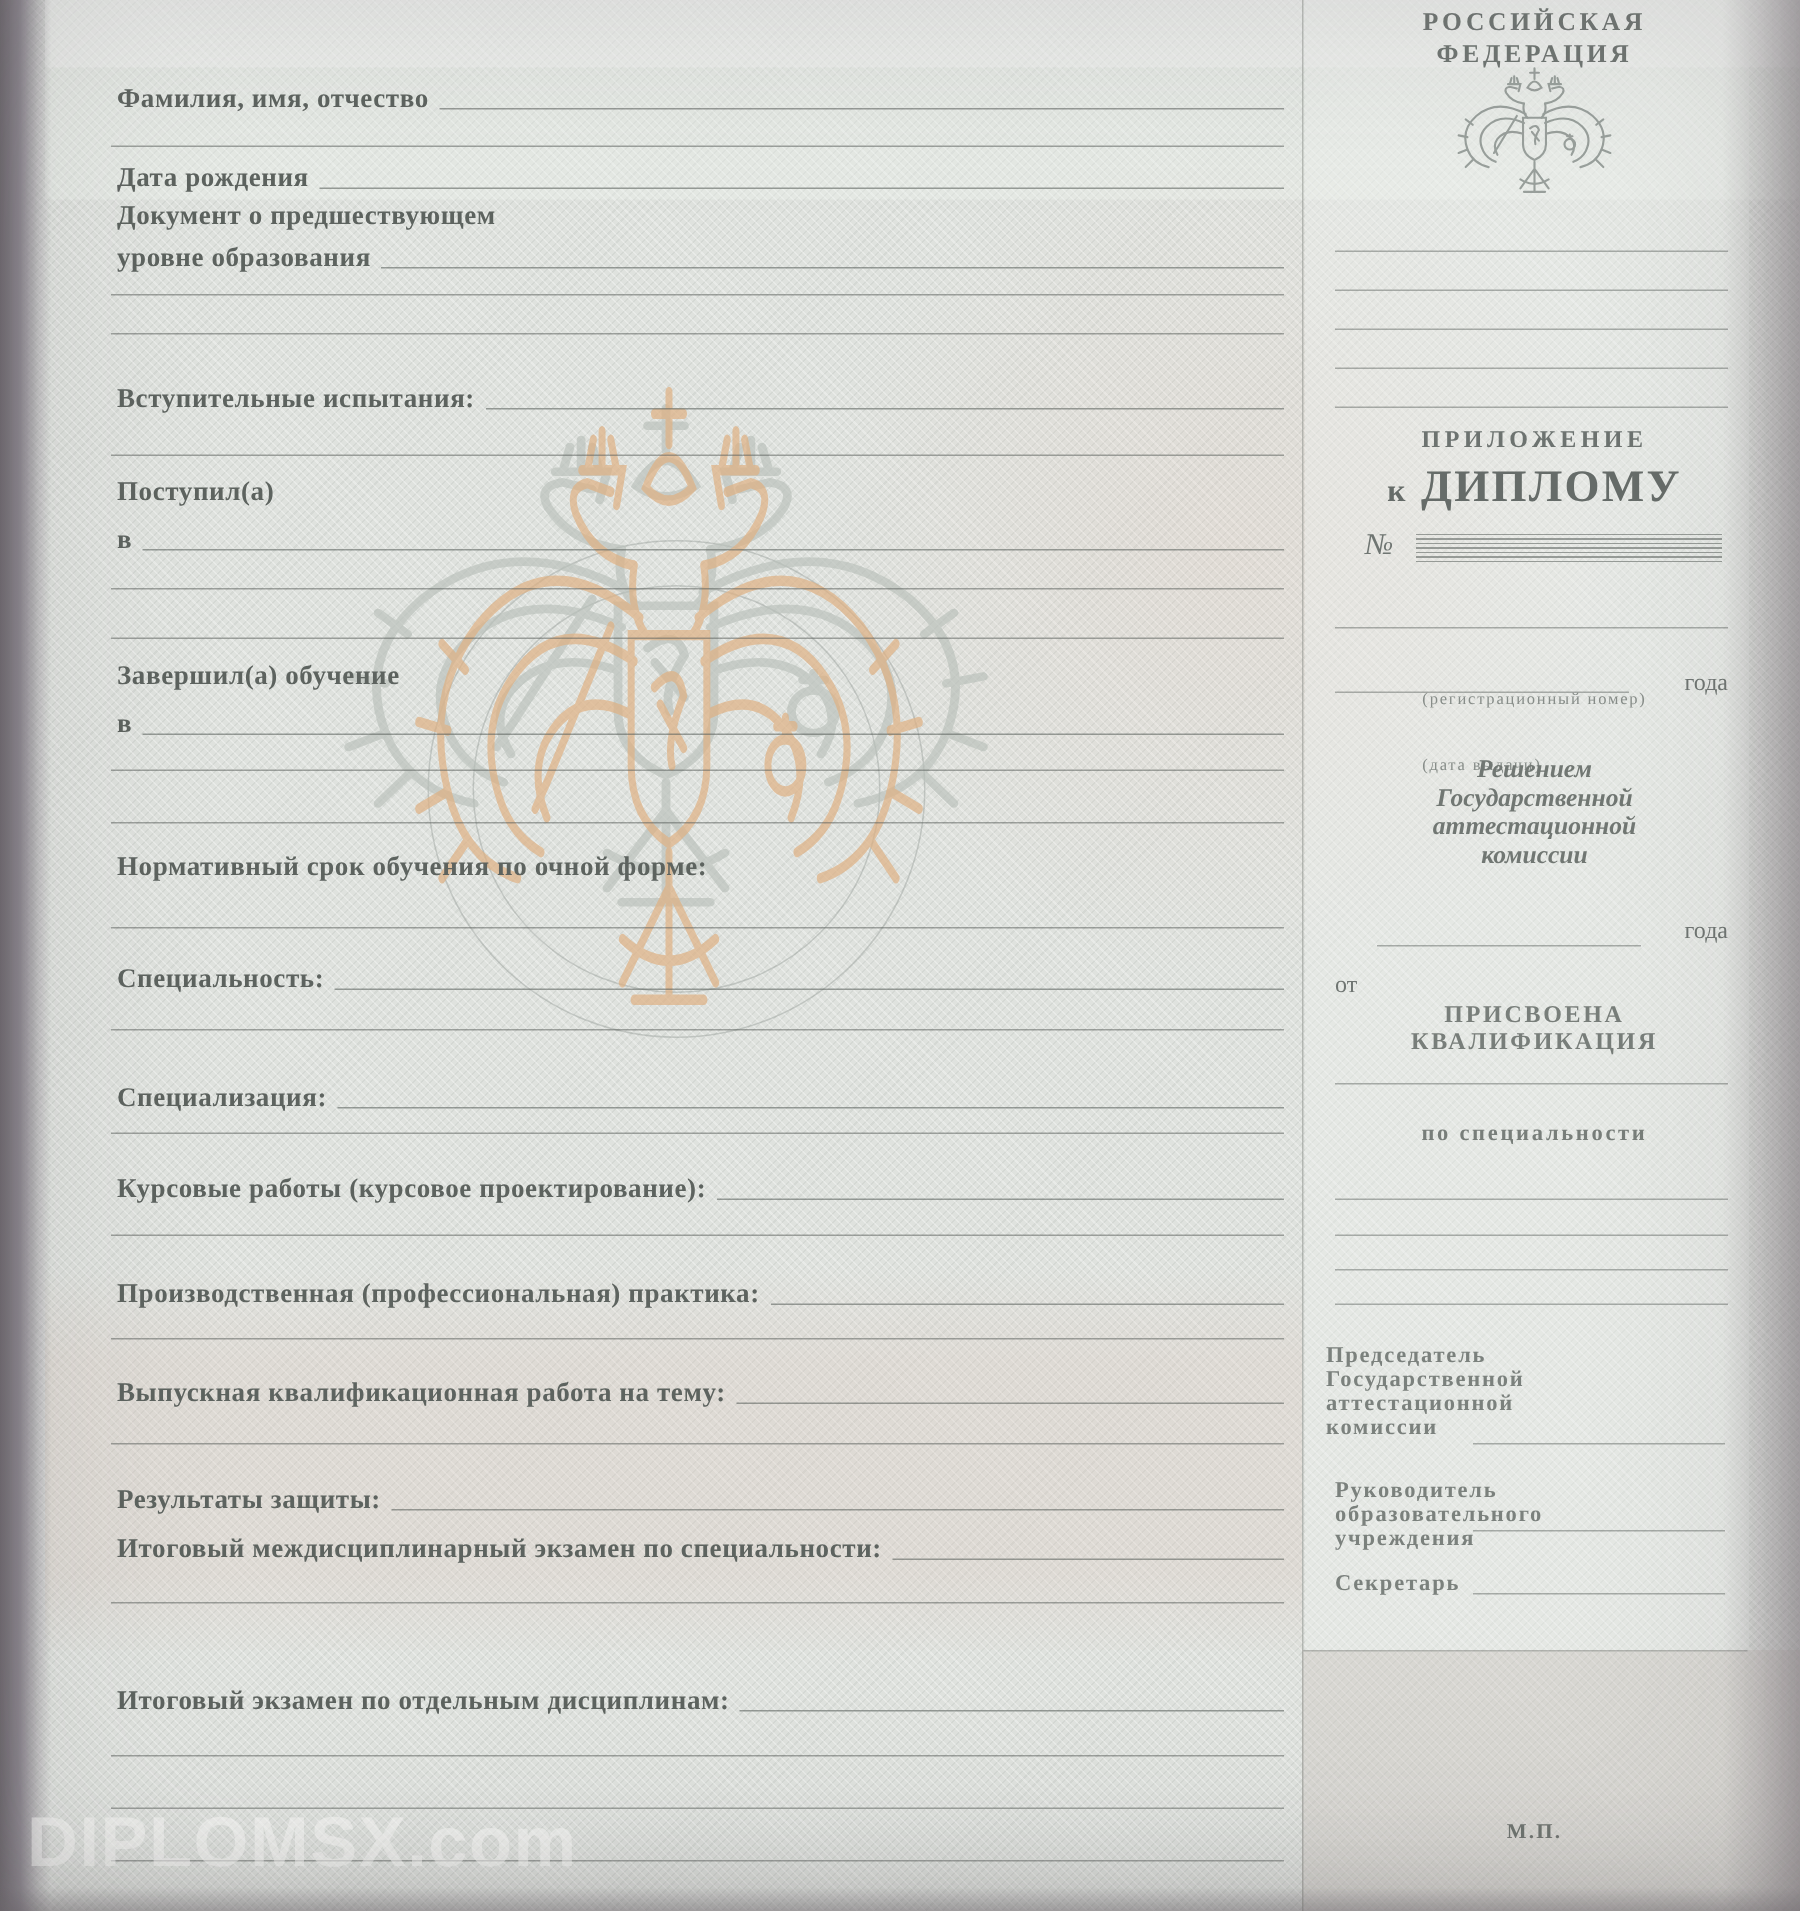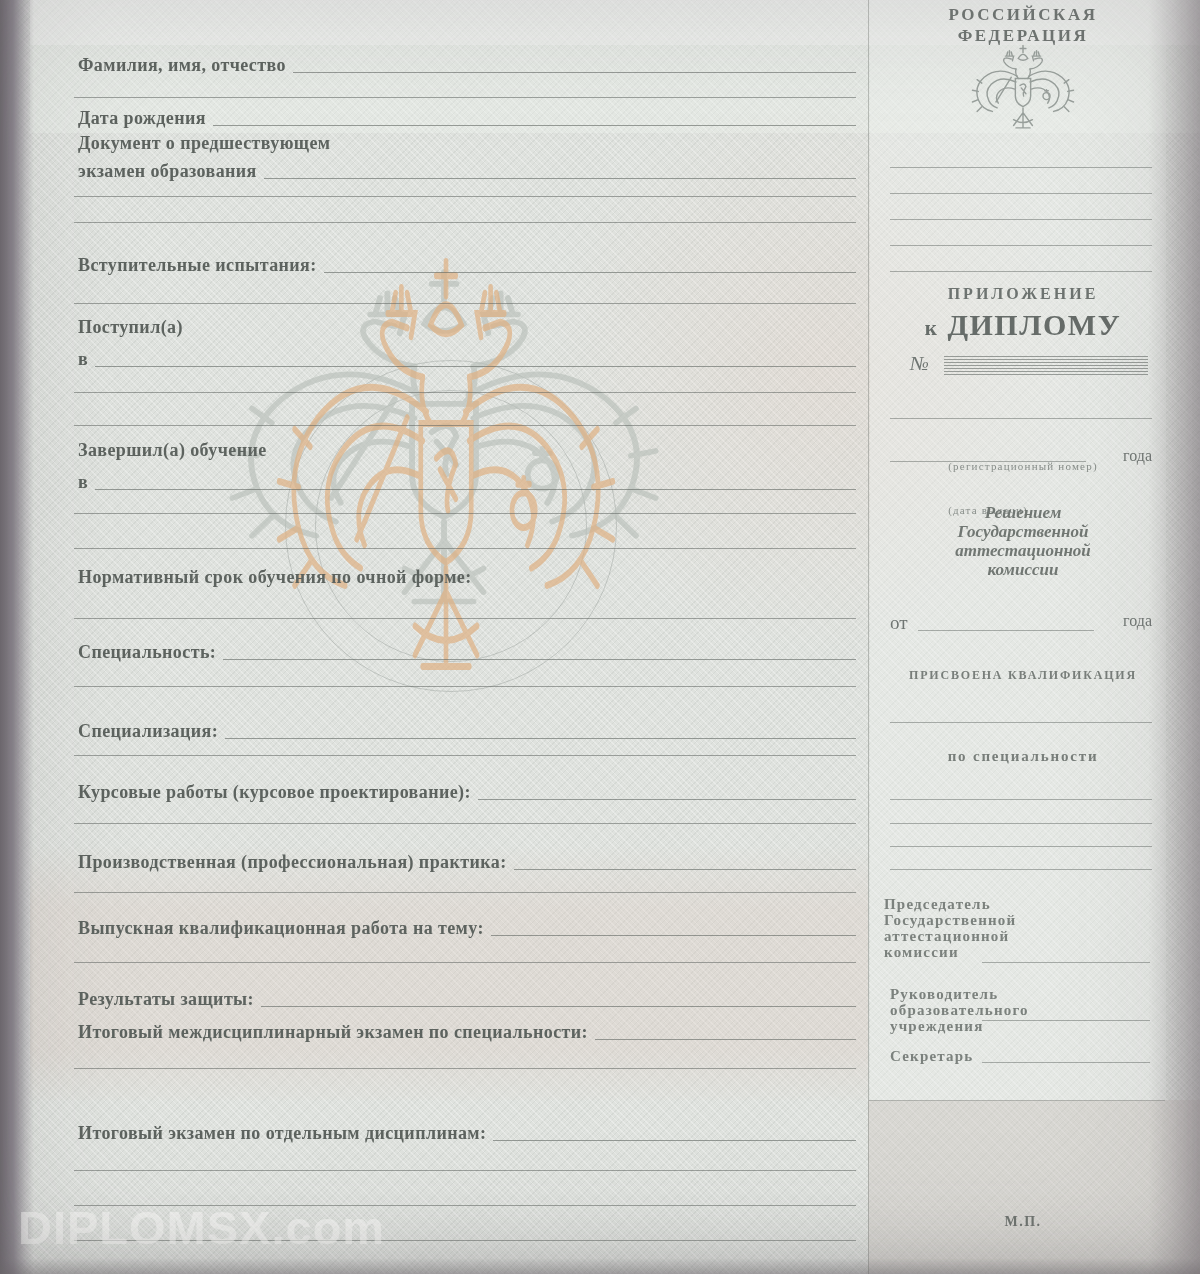--- a/index.html
+++ b/index.html
@@ -41,21 +41,21 @@
   .country{font-size:17px;font-weight:700;letter-spacing:2.5px;line-height:1.25;}
   .rline{position:absolute;left:8px;right:12px;height:0;border-top:1px solid rgba(100,106,102,.5);}
   .t1{font-size:16px;font-weight:700;letter-spacing:3px;color:#6d7370;}
   .t2{font-size:30px;font-weight:700;letter-spacing:1.5px;color:#666c69;}
   .t2 .kpref{font-size:21px;font-weight:700;}
   .numsign{position:absolute;left:28px;top:352px;font-size:20px;font-style:italic;color:#6f7572;}
   .num-block{position:absolute;top:356px;left:62px;right:16px;height:20px;
     background:repeating-linear-gradient(to bottom,rgba(108,114,110,.65) 0 1px,transparent 1px 3px);}
   .cap{font-size:11px;letter-spacing:1.2px;color:#878d89;margin-top:38px;}
   .ital{font-size:17px;font-style:italic;font-weight:600;line-height:19px;color:#71777;color:#717773;}
-  .smallcaps{font-size:12px;letter-spacing:1.8px;color:#787e7a;font-weight:600;}
+  .smallcaps{font-size:16px;letter-spacing:1.8px;color:#787e7a;font-weight:600;}
   .sig{font-size:15px;font-weight:700;letter-spacing:1.2px;line-height:16px;color:#7b817d;}
   .mp{font-size:14px;font-weight:700;letter-spacing:1.5px;color:#6f7470;}
   .brand{position:absolute;left:18px;top:1200px;font-family:"Liberation Sans","DejaVu Sans",sans-serif;
     font-weight:700;font-size:47px;letter-spacing:1px;color:rgba(252,252,250,.55);}
   .wm-eagle{position:absolute;pointer-events:none;}
   .rosette{position:absolute;border:1px solid rgba(150,158,152,.45);border-radius:50%;pointer-events:none;}
 </style>
 </head>
 <body>
 
@@ -117,21 +117,21 @@
     <span class="lbl">Фамилия, имя, отчество</span>
     <span class="fill"></span>
   </div>
   <div class="hr" style="top:97px;left:74px;width:782px;"></div>
   <div class="lrow" style="top:103px;">
     <span class="lbl">Дата рождения</span>
     <span class="fill"></span>
   </div>
   <div class="plainlbl lbl" style="top:133px;">Документ о предшествующем</div>
   <div class="lrow" style="top:156px;">
-    <span class="lbl">экзамен образования</span>
+    <span class="lbl">уровне образования</span>
     <span class="fill"></span>
   </div>
   <div class="hr" style="top:196px;left:74px;width:782px;"></div>
   <div class="hr" style="top:222px;left:74px;width:782px;"></div>
 
   <div class="lrow" style="top:250px;">
     <span class="lbl">Вступительные испытания:</span>
     <span class="fill"></span>
   </div>
   <div class="hr" style="top:303px;left:74px;width:782px;"></div>
@@ -232,21 +232,21 @@
     <div style="position:absolute;top:447px;right:12px;font-size:16px;color:#6f7572;">года</div>
     <div class="cap" style="position:absolute;top:466px;left:8px;width:196px;text-align:center;">(дата выдачи)</div>
 
     <div class="rcenter ital" style="top:503px;">
       <div>Решением</div>
       <div>Государственной</div>
       <div>аттестационной</div>
       <div>комиссии</div>
     </div>
 
-    <div style="position:absolute;top:612px;left:8px;font-size:19px;color:#6f7572;">от</div>
+    <div style="position:absolute;top:648px;left:8px;font-size:16px;color:#6f7572;">от</div>
     <div class="rline" style="top:630px;left:36px;right:70px;"></div>
     <div style="position:absolute;top:612px;right:12px;font-size:16px;color:#6f7572;">года</div>
 
     <div class="rcenter smallcaps" style="top:668px;">ПРИСВОЕНА КВАЛИФИКАЦИЯ</div>
     <div class="rline" style="top:722px;"></div>
     <div class="rcenter smallcaps" style="top:748px;font-size:15px;">по специальности</div>
 
     <div class="rline" style="top:799px;"></div>
     <div class="rline" style="top:823px;"></div>
     <div class="rline" style="top:846px;"></div>

